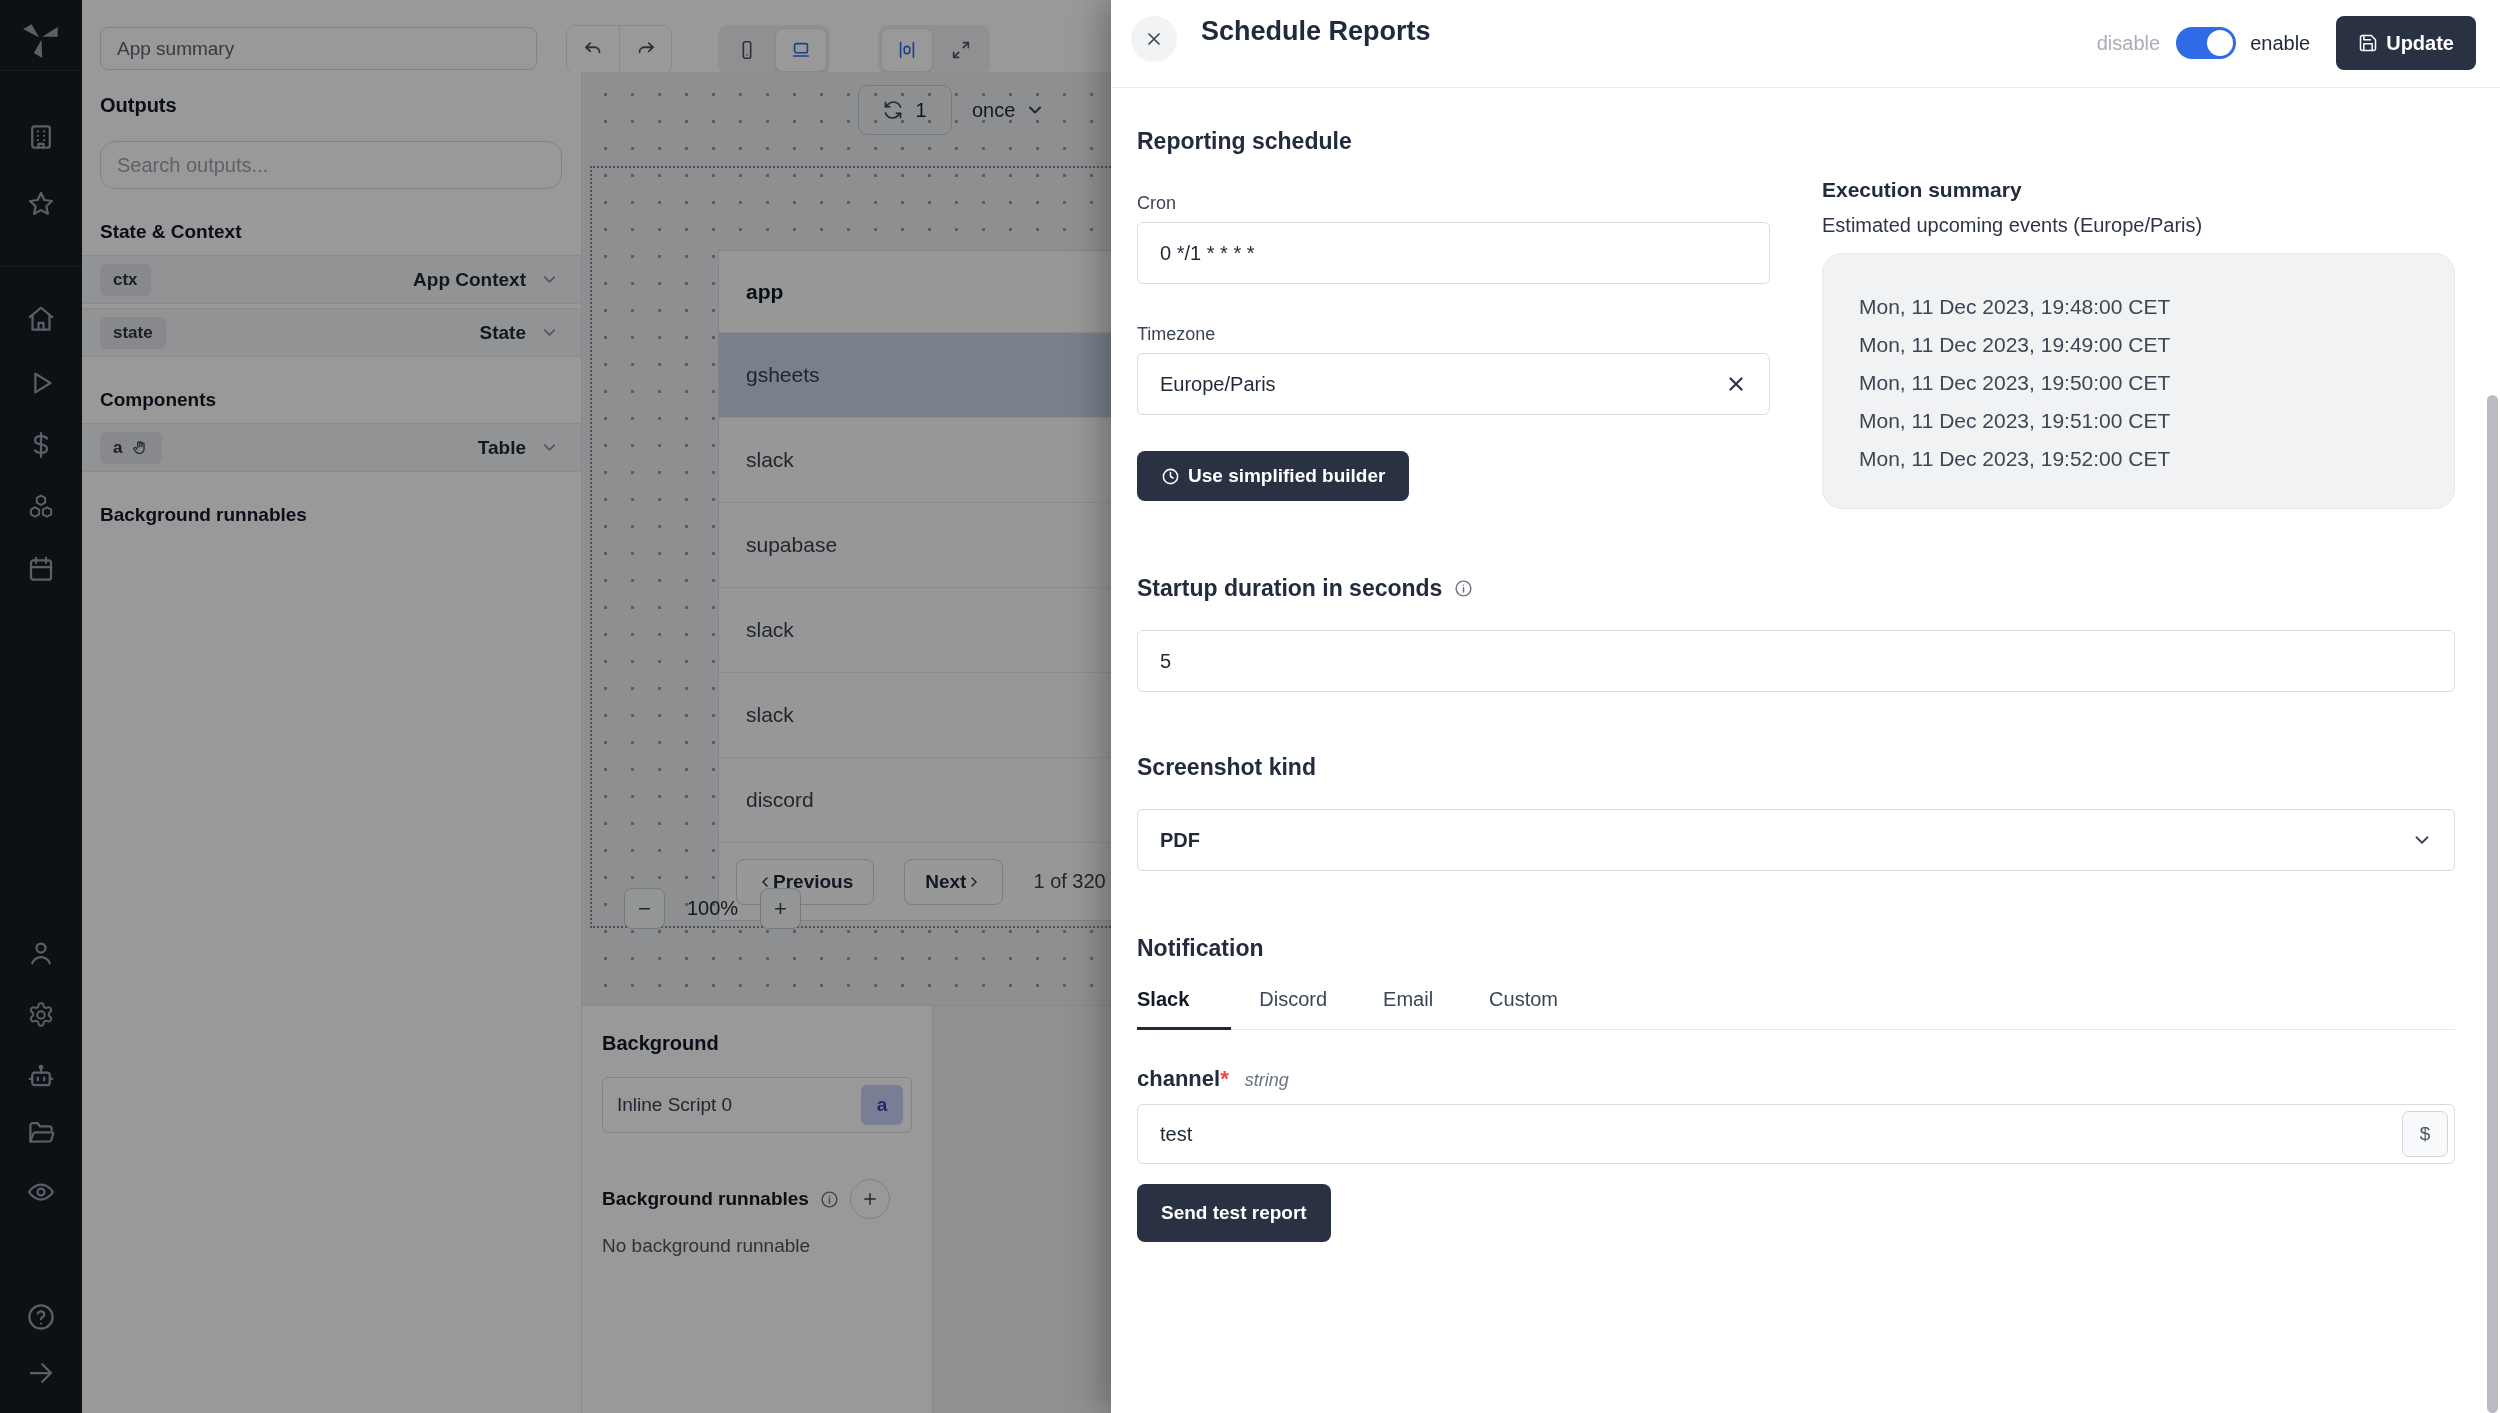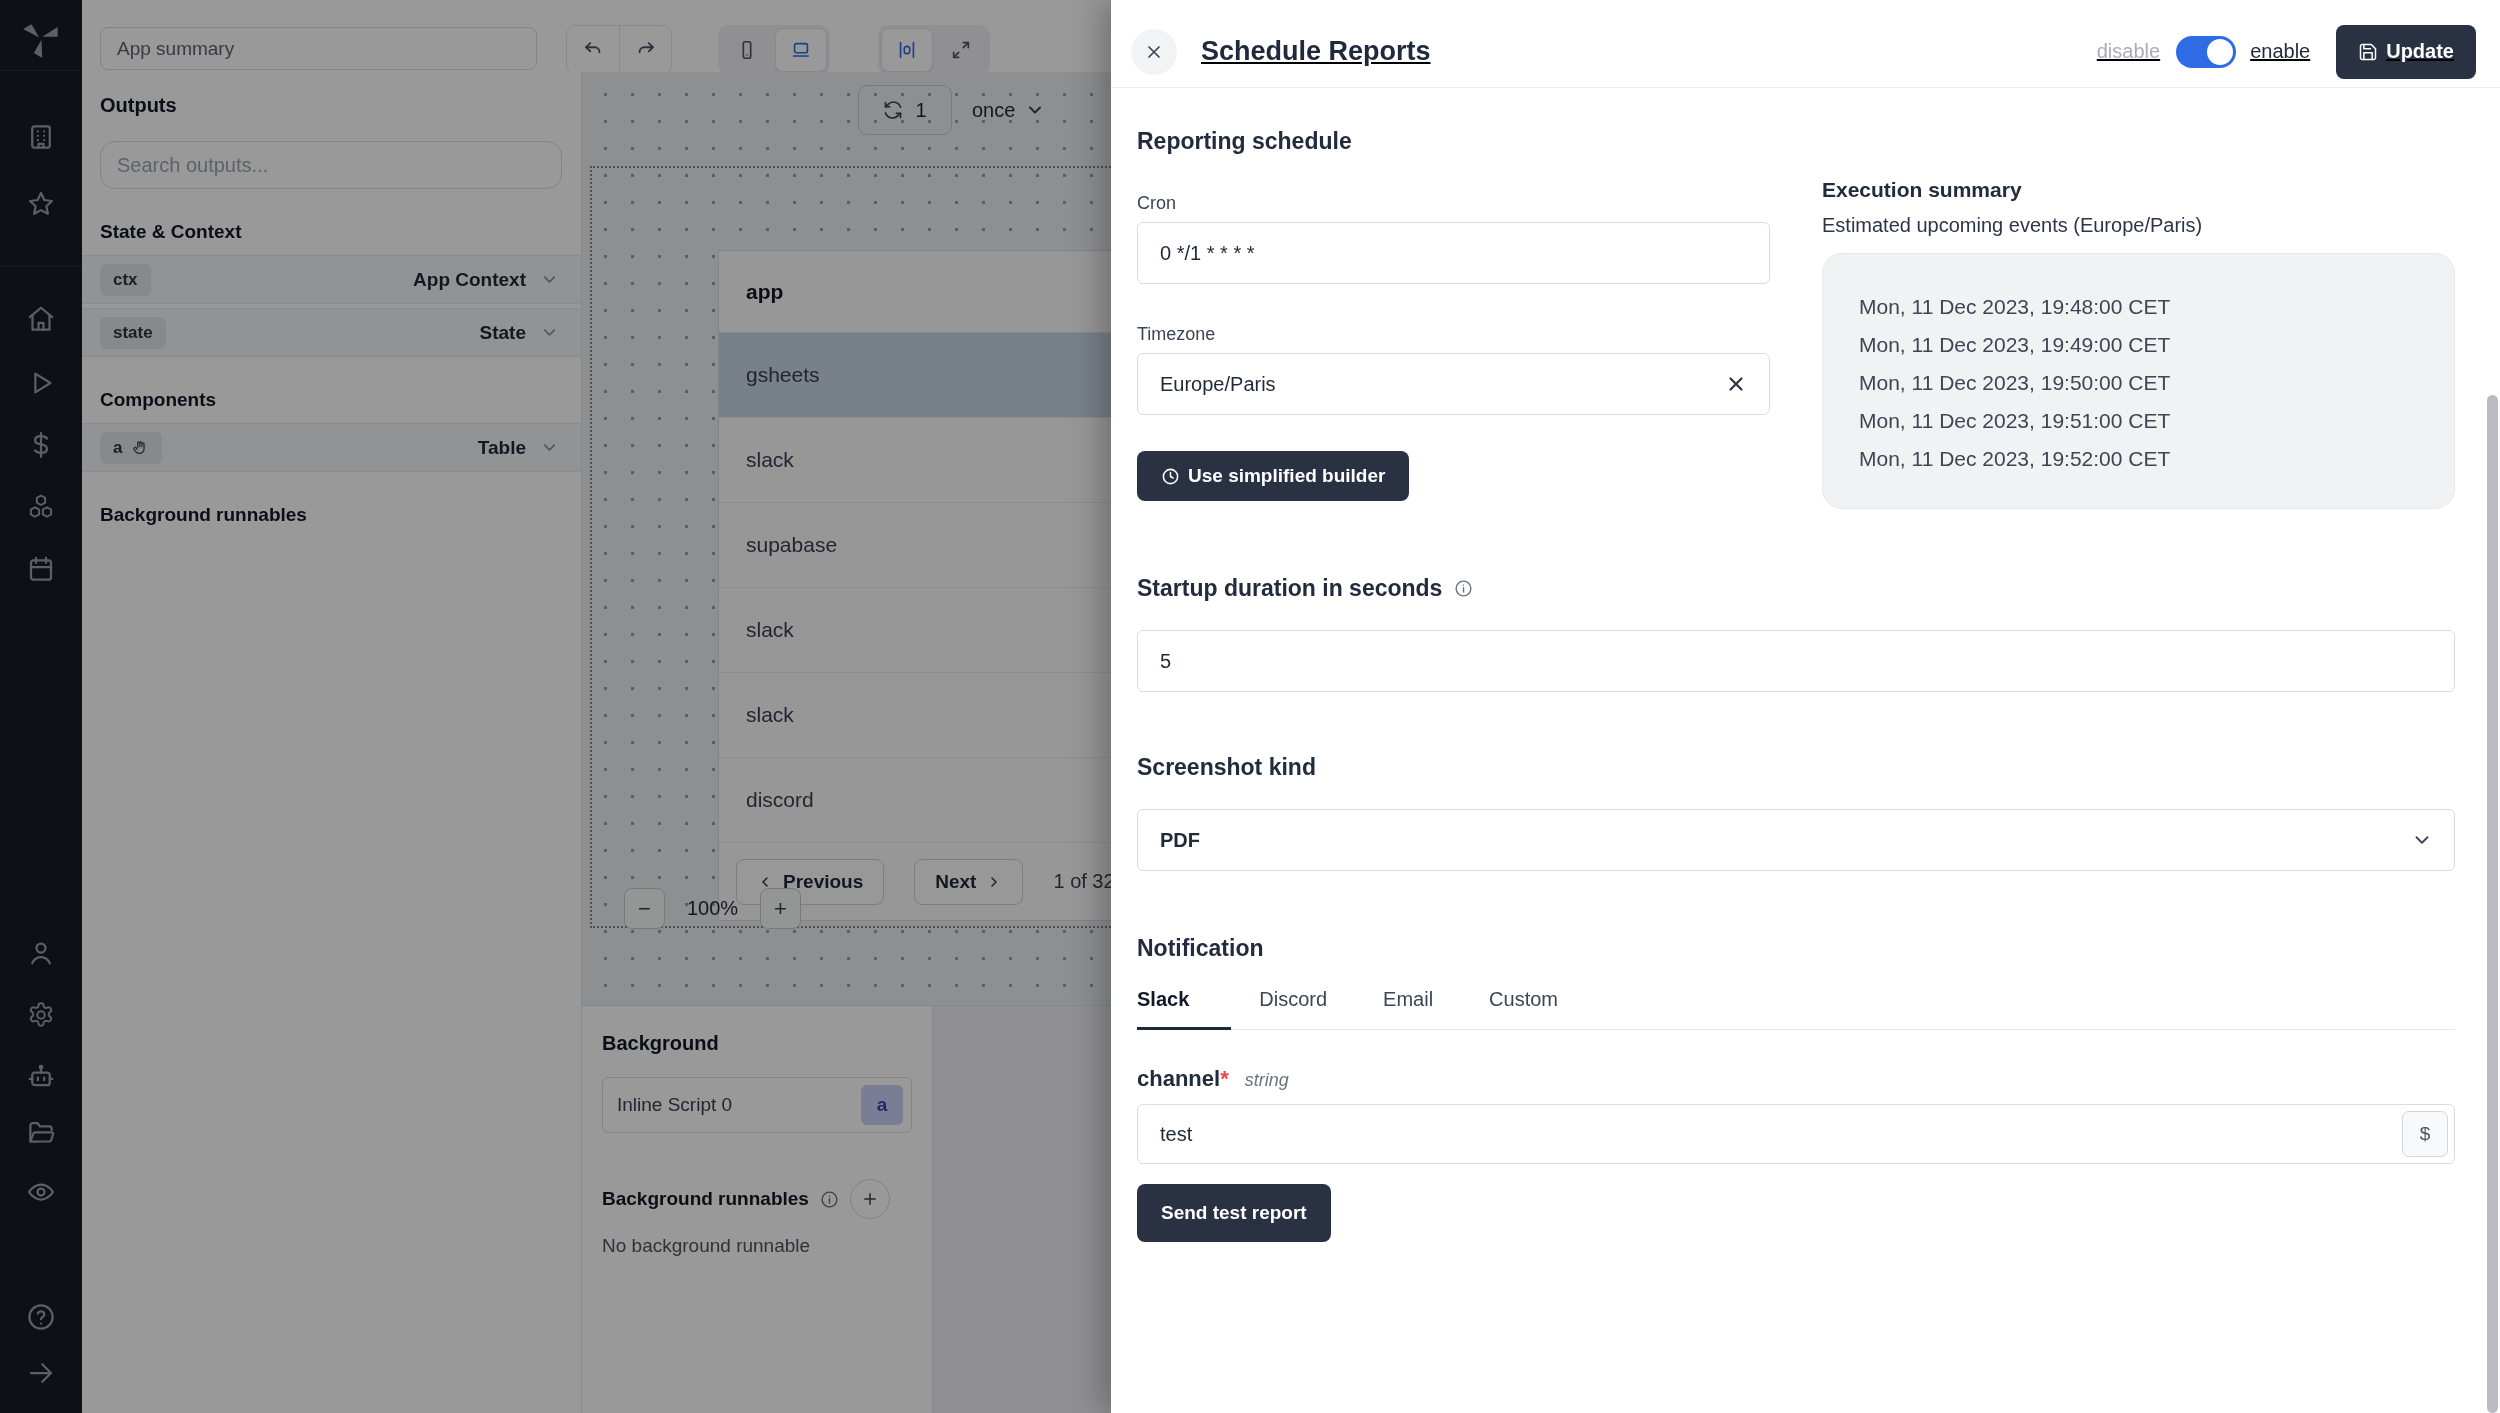--- a/index.html
+++ b/index.html
@@ -48,21 +48,21 @@
   .run-box { height:50px; width:94px; border:1px solid #c7cbd1; border-radius:9px; display:flex; align-items:center; justify-content:center; gap:12px; color:#1f2937; font-size:20px; }
   .run-box svg { width:20px; height:20px; color:#374151; }
   .run-mode { margin-left:20px; font-size:20px; font-weight:500; color:#1f2937; display:flex; align-items:center; gap:10px; }
   .run-mode svg { width:20px; height:20px; color:#374151; }
   .selection { position:absolute; left:8px; top:94px; width:1400px; height:762px; border:2px dotted #80868f; }
   .app-table { position:absolute; left:136px; top:178px; width:1000px; background:#fcfcfd; border:1px solid #d9dce1; }
   .at-header { height:82px; display:flex; align-items:center; padding-left:27px; font-size:21px; font-weight:700; color:#111827; border-bottom:1px solid #e2e4e8; }
   .at-row { height:85px; display:flex; align-items:center; padding-left:27px; font-size:21px; color:#374151; border-bottom:1px solid #eaebef; }
   .at-row.sel { background:#c9d5e6; }
   .at-footer { height:77px; display:flex; align-items:center; gap:30px; padding-left:17px; }
-  .pg-btn { height:46px; display:flex; align-items:center; gap:10px; padding:0 20px; background:#fdfdfe; border:1px solid #cdd1d7; border-radius:8px; font-size:19px; font-weight:600; color:#1f2937; cursor:pointer; font-family:inherit; }
+  .pg-btn { height:46px; display:flex; align-items:center; padding:0 20px; background:#fdfdfe; border:1px solid #cdd1d7; border-radius:8px; font-size:19px; font-weight:600; color:#1f2937; cursor:pointer; font-family:inherit; }
   .pg-btn svg { width:16px; height:16px; color:#374151; }
   .pg-info { font-size:20px; color:#374151; }
   .zoomctl { position:absolute; left:42px; top:816px; display:flex; align-items:center; }
   .z-btn { width:41px; height:41px; border:1px solid #c7cbd1; border-radius:8px; background:#f7f8f9; color:#374151; font-size:22px; display:flex; align-items:center; justify-content:center; cursor:pointer; }
   .z-level { width:95px; text-align:center; font-size:20px; color:#1f2937; }
 
   
   .bottom-panel { position:absolute; left:582px; top:1005px; width:529px; height:408px; background:#ffffff; border-top:1px solid #dcdfe3; z-index:1; }
   .bp-right { position:absolute; left:350px; top:0; width:179px; height:408px; background:#f0f1f4; border-left:1px solid #e2e4e8; }
   .bp-title { font-size:20px; font-weight:700; color:#111827; margin:26px 0 0 20px; }
@@ -71,21 +71,21 @@
   .bp-bg-head { margin:46px 0 0 20px; display:flex; align-items:center; gap:11px; }
   .bp-bg-head .t { font-size:19px; font-weight:700; color:#111827; }
   .bp-info { color:#6b7280; display:flex; } .bp-info svg { width:19px; height:19px; }
   .bp-plus { width:40px; height:40px; border:1px solid #d5d8dd; border-radius:50%; background:#fff; color:#374151; display:flex; align-items:center; justify-content:center; cursor:pointer; }
   .bp-plus svg { width:18px; height:18px; }
   .bp-empty { margin:16px 0 0 20px; font-size:19px; color:#4b5563; }
 
   
   .backdrop { position:absolute; inset:0; background:rgba(0,0,0,.40); z-index:5; }
   .drawer { position:absolute; left:1111px; top:0; width:1389px; height:1413px; background:#ffffff; z-index:6; box-shadow:-10px 0 30px rgba(0,0,0,.25); }
-  .dw-header { height:88px; display:flex; align-items:center; padding:16px 24px 0 20px; border-bottom:1px solid #e8eaed;text-decoration:underline; }
+  .dw-header { height:88px; display:flex; align-items:flex-start; padding:16px 24px 0 20px; border-bottom:1px solid #e8eaed; }
   .dw-close { width:46px; height:46px; border-radius:50%; background:#f2f3f5; border:none; color:#374151; display:flex; align-items:center; justify-content:center; cursor:pointer; }
   .dw-close svg { width:20px; height:20px; }
   .dw-title { margin-left:24px; font-size:27px; font-weight:700; color:#202a3c; }
   .dw-right { margin-left:auto; display:flex; align-items:center; }
   .lbl-disable { font-size:20px; font-weight:500; color:#a8aeb8; margin-right:16px; }
   .switch { width:60px; height:32px; background:#2f6be4; border-radius:16px; position:relative; cursor:pointer; }
   .switch .knob { position:absolute; right:3px; top:3px; width:26px; height:26px; background:#fff; border-radius:50%; }
   .lbl-enable { font-size:20px; font-weight:500; color:#1f2937; margin:0 26px 0 14px; }
   .btn-dark { background:#2a3142; color:#fff; border:none; border-radius:8px; font-family:inherit; font-weight:600; display:inline-flex; align-items:center; justify-content:center; gap:8px; cursor:pointer; }
   .dw-update { height:54px; padding:0 22px; font-size:20px; }

